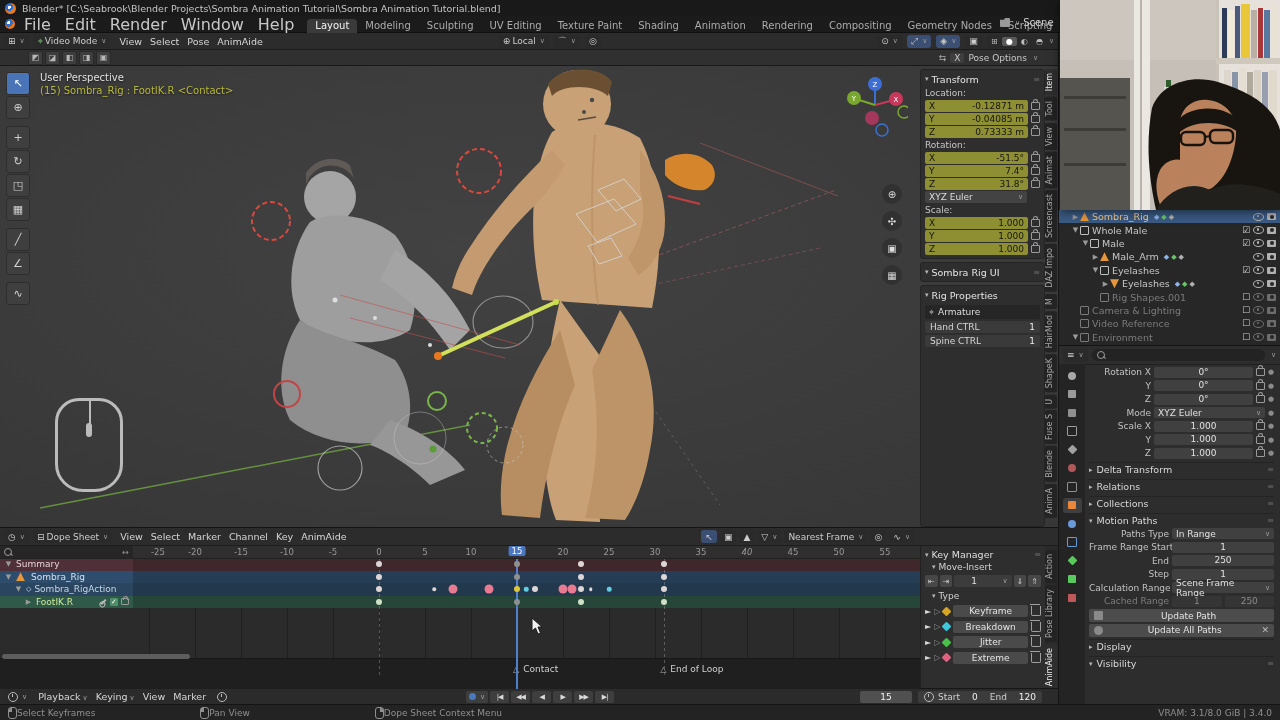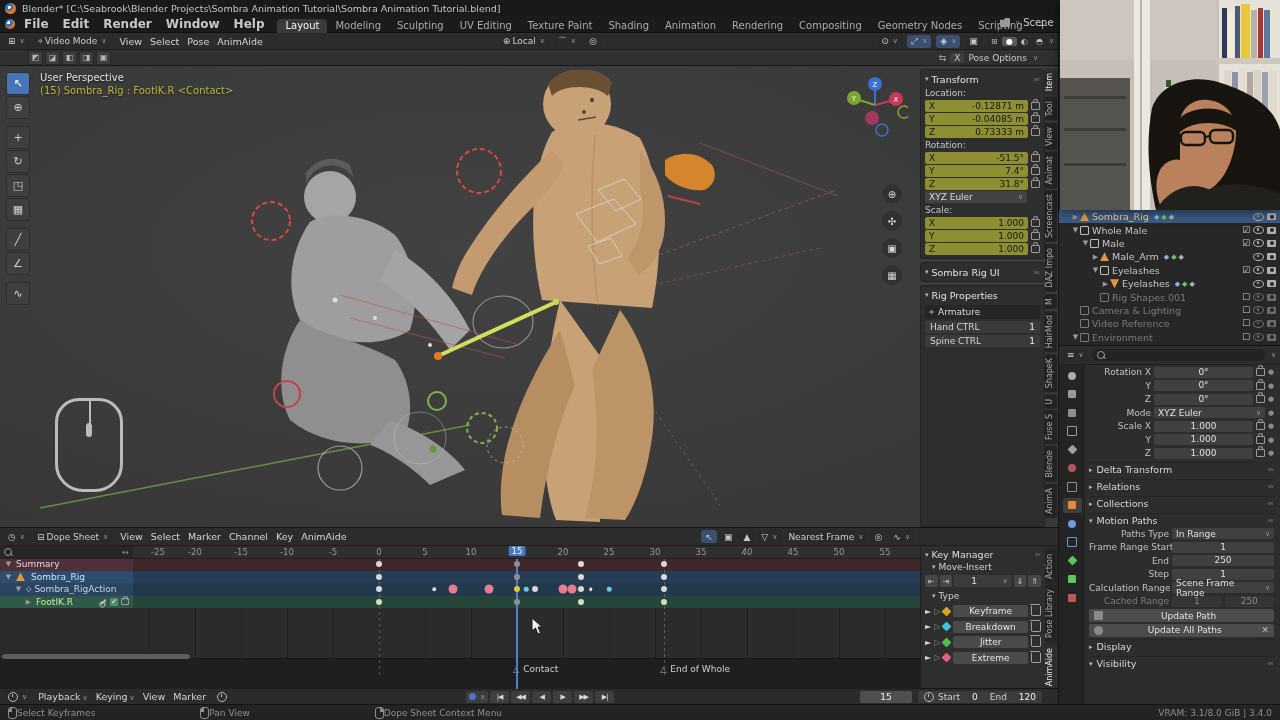--- a/index.html
+++ b/index.html
@@ -7,21 +7,21 @@
        font-family:"DejaVu Sans",sans-serif;font-size:11px;color:#d4d4d4;user-select:none;}
   .chev{font-size:7px;color:#9a9a9a;margin-left:2px;}
   
   .titlebar{position:absolute;left:0;top:0;width:1280px;height:16px;background:#191919;
             display:flex;align-items:center;gap:6px;padding-left:5px;box-sizing:border-box;
             font-size:9.5px;color:#c4c4c4;}
   .blender-logo{width:11px;height:11px;border-radius:50%;flex:none;
     background:radial-gradient(circle at 38% 38%,#ffffff 0 1.5px,#2f6fd0 1.5px 4px,#e8761f 4px 100%);}
   .topbar{position:absolute;left:0;top:16px;width:1280px;height:17px;background:#1b1b1b;
           border-bottom:1px solid #101010;display:flex;align-items:center;padding:0 3px;box-sizing:border-box;}
-  .menu-item{padding:0 7px;font-size:12px;color:#c8c8c8;font-weight:bold;}
+  .menu-item{padding:0 7px;font-size:16px;color:#c8c8c8;}
   .ws-wrap{display:flex;align-items:flex-end;margin-left:6px;height:17px;}
   .ws-tab{padding:1px 8px 2px;font-size:10px;color:#ababab;border-radius:4px 4px 0 0;white-space:nowrap;}
   .ws-tab.active{background:#3a3a3a;color:#f2f2f2;}
   .scene-chip{position:absolute;left:1000px;top:1px;display:flex;align-items:center;gap:3px;
               font-size:10px;color:#cfcfcf;}
   .scene-ic{width:10px;height:9px;background:#9a9a9a;border-radius:1px;
             clip-path:polygon(0 20%,40% 20%,50% 0,100% 0,100% 100%,0 100%);}
   
   .vp-header{position:absolute;left:0;top:33px;width:1058px;height:17px;background:#2c2c2c;
              border-bottom:1px solid #191919;display:flex;align-items:center;gap:5px;
@@ -955,21 +955,21 @@
         <span class="mag"></span>
         <span style="margin-left:auto;color:#9a9a9a;font-size:8px;">↔</span>
       </div>
       <div class="marker-strip">
           <div class="marker" style="left: 513px;">
             <span class="mtri">△</span>
             <span>Contact</span>
           </div>
           <div class="marker" style="left: 660.2px;">
             <span class="mtri">△</span>
-            <span>End of Whole</span>
+            <span>End of Loop</span>
           </div>
         </div>
       <div class="hscroll"></div>
     <div class="gridline" style="left: 149px;"></div>
         <div class="gridline" style="left: 195px;"></div>
         <div class="gridline" style="left: 241px;"></div>
         <div class="gridline" style="left: 287px;"></div>
         <div class="gridline" style="left: 333px;"></div>
         <div class="gridline" style="left: 379px;"></div>
         <div class="gridline" style="left: 425px;"></div>

